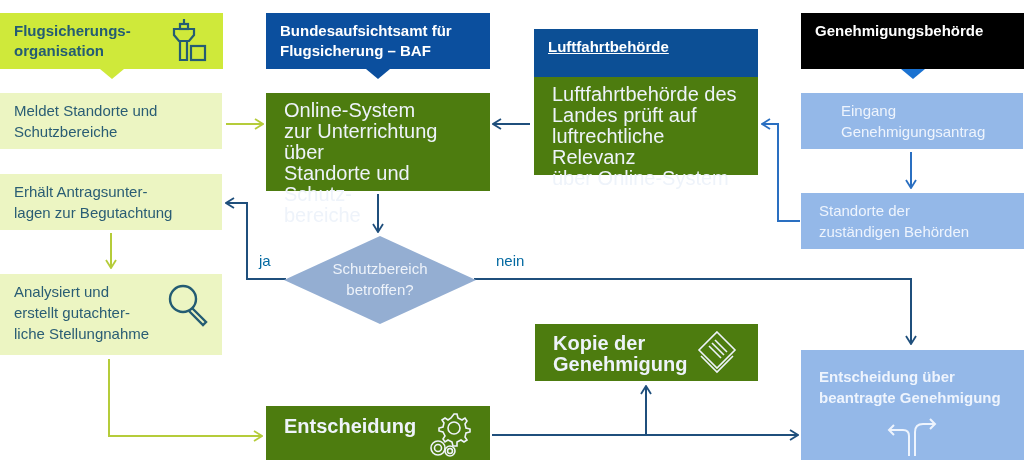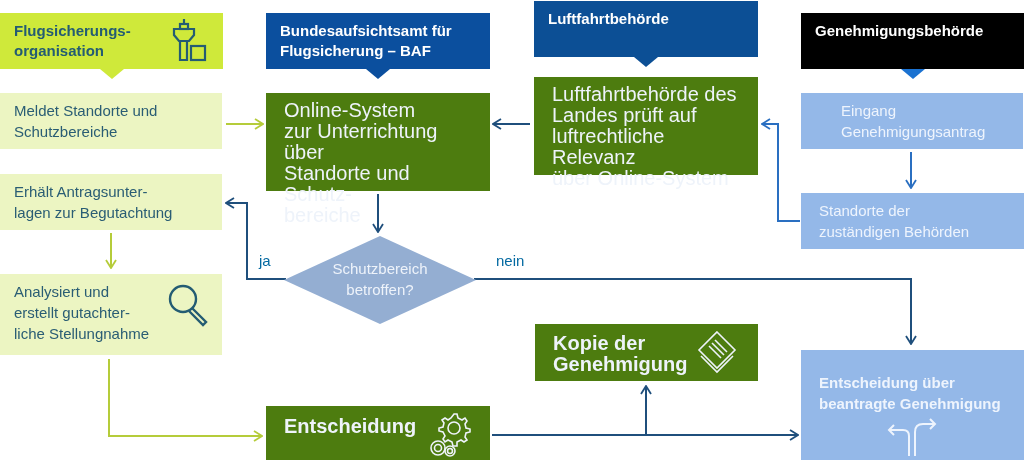--- a/index.html
+++ b/index.html
@@ -69,21 +69,21 @@
       <path d="M4,11 H24 V17 L19,23 H9 L4,17 Z"></path>
       <path d="M10,23 V42 H17 V23"></path>
       <rect x="21" y="28" width="14" height="14"></rect>
     </g>
   </svg>
 </div>
 <div class="box hdr hdr-navy1" style="left:266px;top:13px;width:224px;height:56px;">
   <span class="txt">Bundesaufsichtsamt für
 Flugsicherung – BAF</span>
 </div>
-<div class="box hdr hdr-navy2" style="left:534px;top:1px;width:224px;height:56px;">
+<div class="box hdr hdr-navy2" style="left:534px;top:29px;width:224px;height:56px;text-decoration:underline;">
   <span class="txt">Luftfahrtbehörde</span>
 </div>
 <div class="box hdr hdr-blue" style="left:801px;top:13px;width:223px;height:56px;">
   <span class="txt">Genehmigungsbehörde</span>
 </div>
 
 <div class="box g" style="left:0;top:93px;width:222px;height:56px;">
   <span class="txt">Meldet Standorte und
 Schutzbereiche</span>
 </div>
@@ -153,21 +153,21 @@
 </div>
 
 <div class="box lb" style="left:801px;top:93px;width:222px;height:56px;padding-left:40px;">
   <span class="txt">Eingang
 Genehmigungsantrag</span>
 </div>
 <div class="box lb" style="left:801px;top:193px;width:223px;height:56px;">
   <span class="txt">Standorte der
 zuständigen Behörden</span>
 </div>
-<div class="box lb bold" style="left:801px;top:350px;width:223px;height:110px;padding-top:22px;">
+<div class="box lb bold" style="left:801px;top:350px;width:223px;height:110px;padding-top:16px;">
   <span class="txt">Entscheidung über
 beantragte Genehmigung</span>
   <svg class="ico" style="left:82px;top:66px;" width="60" height="40" viewBox="0 0 60 40">
     <g fill="none" stroke="#eef4fd" stroke-width="2">
       <path d="M26,40 V20 Q26,14 20,14 H6"></path>
       <path d="M11,9 L6,14 L11,19"></path>
       <path d="M32,40 V16 Q32,8 40,8 H52"></path>
       <path d="M47,3 L52,8 L47,13"></path>
     </g>
   </svg>

